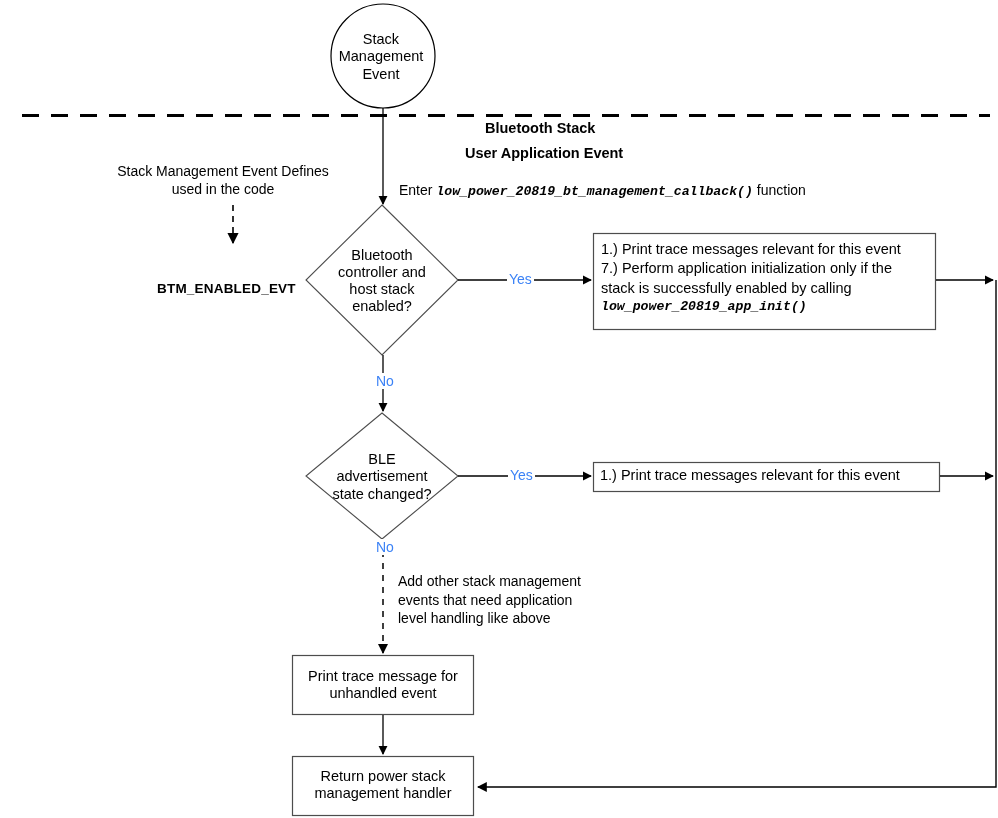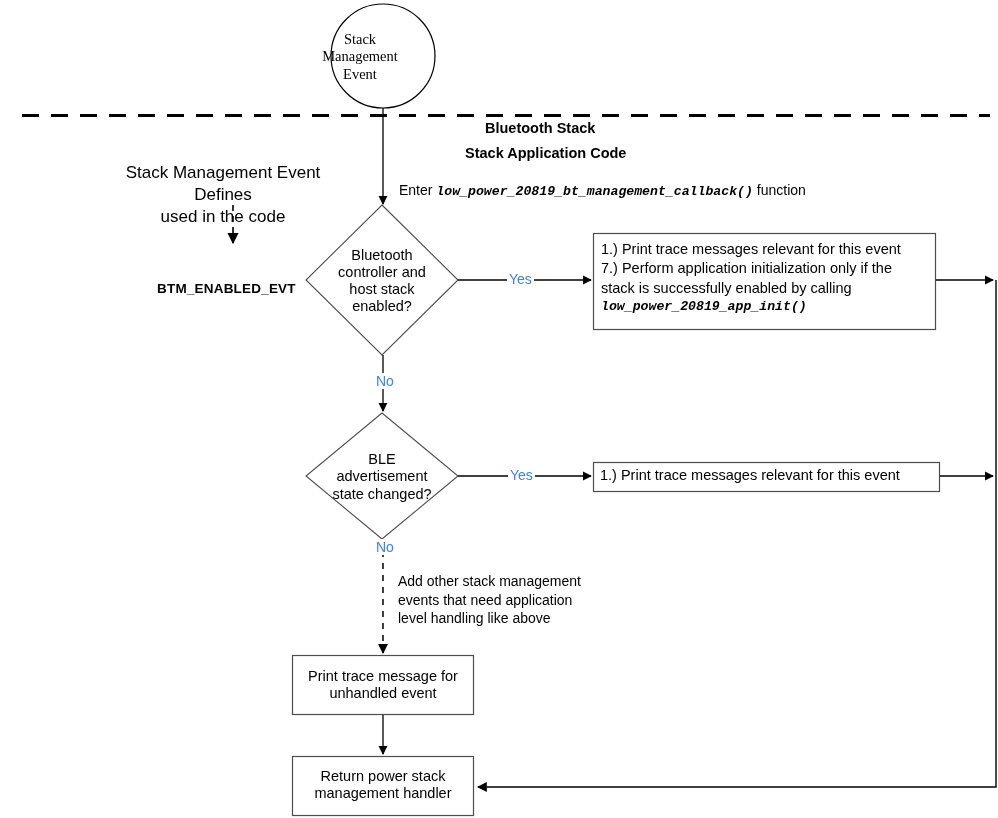--- a/index.html
+++ b/index.html
@@ -31,21 +31,21 @@
     font-size: 14.5px;
     white-space: pre-line;
     display: flex;
     align-items: center;
     justify-content: center;
     flex-direction: column;
   }
   .node-text > span { display: block; }
 
   
-  .t-start { left: 316px; top: 24px; width: 88px; height: 66px; font-family: Liberation Serif, serif; }
+  .t-start { left: 337px; top: 24px; width: 88px; height: 66px; }
 
   
   .t-dia1 { left: 312px; top: 246px; width: 140px; height: 70px; }
   .t-dia2 { left: 312px; top: 442px; width: 140px; height: 70px; }
 
   
   .t-box-unhandled { left: 293px; top: 660px; width: 180px; height: 50px; }
   .t-box-return { left: 293px; top: 760px; width: 180px; height: 50px; }
 
   
@@ -91,21 +91,21 @@
   .annotation {
     position: absolute;
     font-size: 13.5px;
     color: #000;
     line-height: 1.25;
     white-space: pre-line;
   }
   .ann-enter { left: 399px; top: 164px; font-size: 14px; }
   .ann-defines {
     left: 106px; top: 162px; width: 234px;
-    text-align: center; font-size: 17px; line-height: 1.3;
+    text-align: center; font-size: 14px; line-height: 1.3;
   }
   .ann-addother { left: 398px; top: 572px; width: 210px; font-size: 14px; line-height: 1.33; }
 
   
   .evt-label {
     position: absolute;
     font-weight: bold;
     font-size: 13.5px;
     letter-spacing: 0.2px;
     color: #000;
@@ -172,21 +172,21 @@
     <line x1="383" y1="715" x2="383" y2="754" stroke="#000000" stroke-width="1.3" marker-end="url(#arrow)"></line>
 
     <rect x="292.5" y="756.5" width="181" height="59" fill="#ffffff" stroke="#4d4d4d" stroke-width="1.2"></rect>
   </svg>
 
   <div class="node-text t-start">Stack
 Management
 Event</div>
 
   <div class="divider-caption cap-upper">Bluetooth Stack</div>
-  <div class="divider-caption cap-lower">Stack Application Code</div>
+  <div class="divider-caption cap-lower">User Application Event</div>
 
   <div class="annotation ann-enter">
     <span>Enter </span><span class="mono-bi">low_power_20819_bt_management_callback()</span><span> function</span>
   </div>
 
   <div class="annotation ann-defines">Stack Management Event Defines
 used in the code</div>
 
   <div class="evt-label evt-1">BTM_ENABLED_EVT</div>
 

